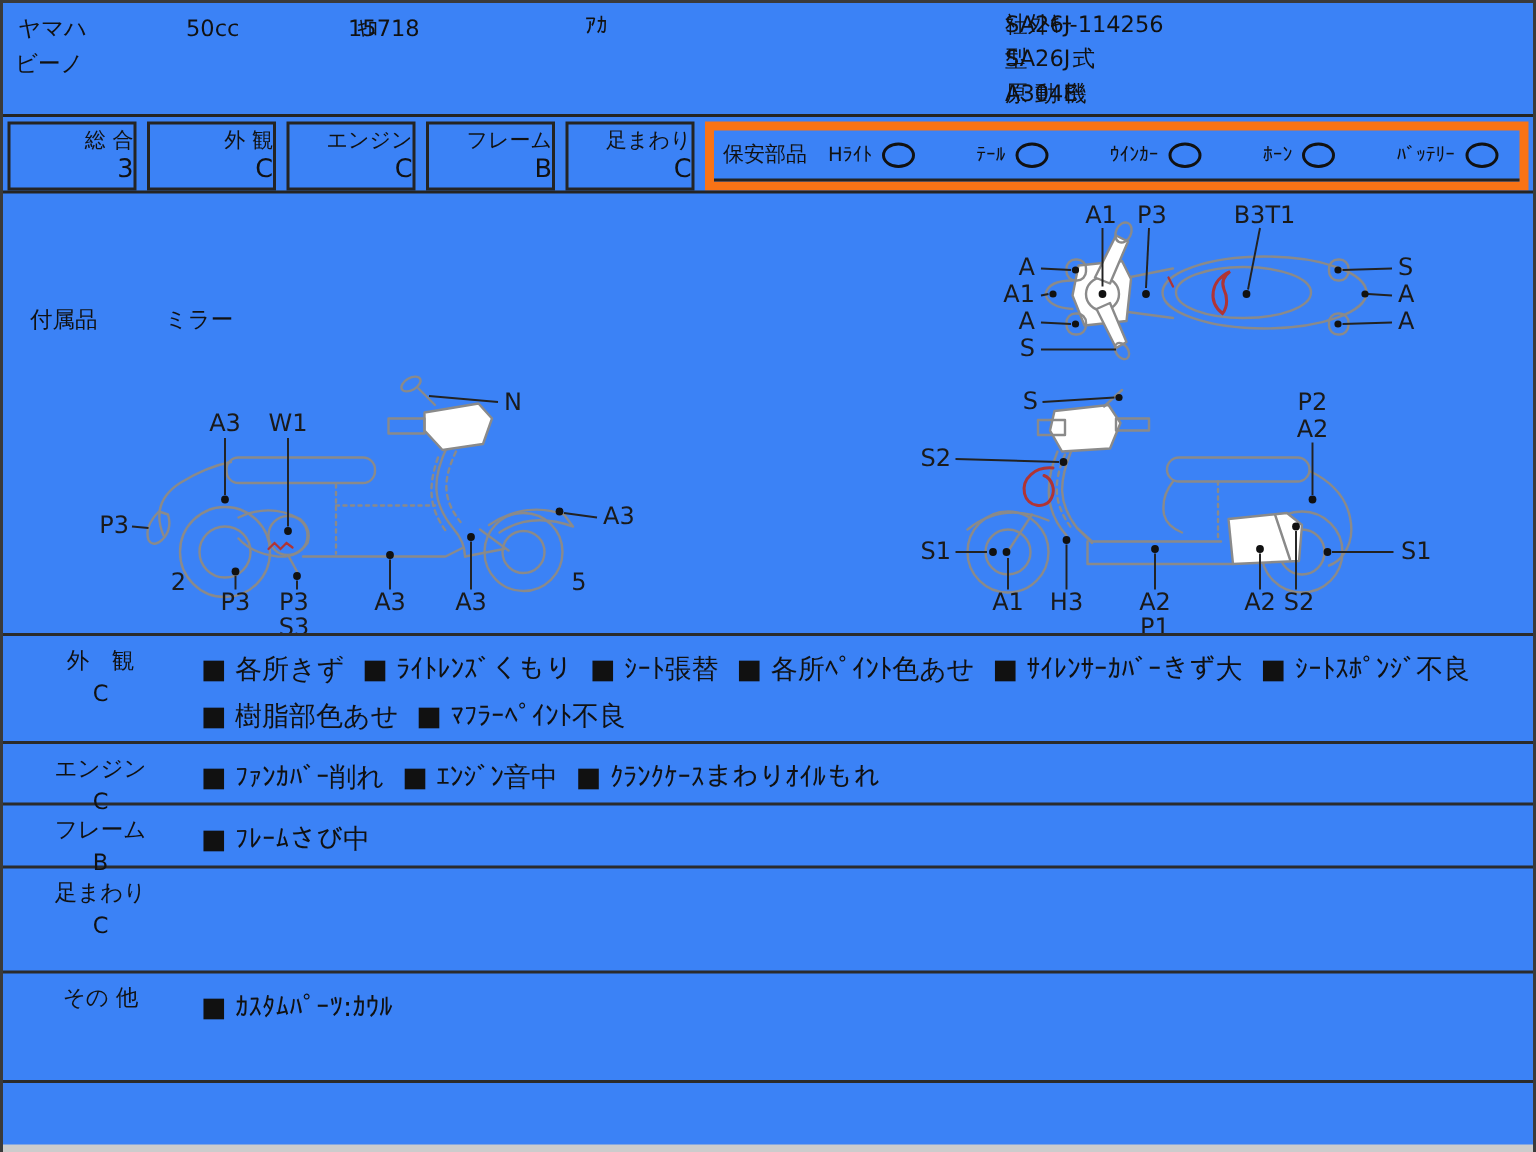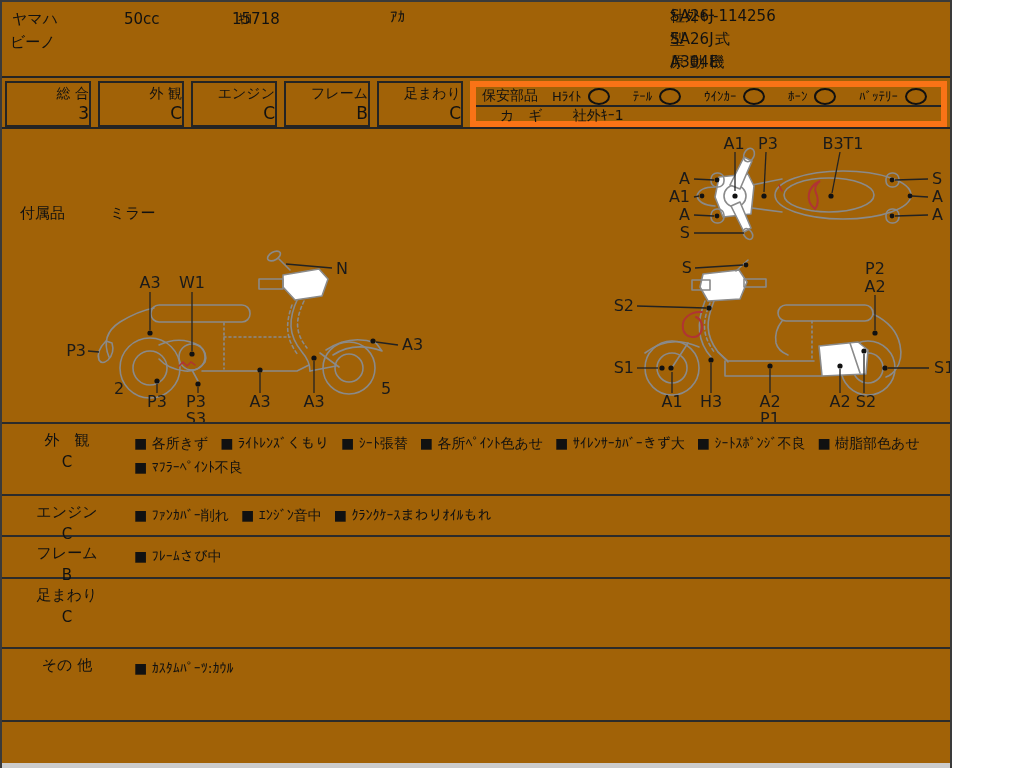--- a/index.html
+++ b/index.html
@@ -1,18 +1,18 @@
 <!DOCTYPE html>
 <html><head>
 <meta charset="utf-8">
 <style>
   html,body{margin:0;padding:0;background:#fff;}
   .sheet{
-    position:relative;width:952px;height:768px;box-sizing:border-box;
-    background:#a16207;overflow:hidden;
+    position:relative;width:1024px;height:768px;box-sizing:border-box;
+    background:#3b82f6;overflow:hidden;
     border-top:2px solid #3a3a3a;border-left:2px solid #3a3a3a;border-right:2px solid #3a3a3a;
     font-family:"DejaVu Sans","Liberation Sans",sans-serif;color:#111;
   }
   
   .header{position:absolute;top:0;left:0;right:0;height:74px;border-bottom:2px solid #242424;}
   .header span{position:absolute;font-size:15px;white-space:nowrap;}
   .h-maker{top:8px;left:10px;}
   .h-model{top:31px;left:8px;font-size:16px;}
   .h-cc{top:8px;left:122px;}
   .h-km{top:8px;left:230px;text-align:right;}
@@ -39,21 +39,21 @@
   
   .accessories{position:absolute;top:202px;left:18px;font-size:15px;}
   .accessories .acc-value{margin-left:40px;}
   #diagram-svg{position:absolute;top:127px;left:0;}
   #diagram-svg text{font-family:"DejaVu Sans","Liberation Sans",sans-serif;font-size:16px;fill:#1a1a1a;dominant-baseline:middle;}
   
   .comments{position:absolute;top:420px;left:0;right:0;}
   .c-row{box-sizing:border-box;border-top:2px solid #2b2b2b;display:flex;}
   .c-label{width:130px;text-align:center;padding-top:7px;font-size:15px;flex-shrink:0;}
   .c-grade{margin-top:3px;font-size:15px;}
-  .c-content{flex:1;padding:8px 14px 0 2px;font-size:14px;line-height:1.7;}
+  .c-content{flex:1;padding:8px 14px 0 2px;font-size:18px;line-height:1.7;}
   .defect{display:inline-block;margin-right:12px;white-space:nowrap;}
   .empty-row{position:absolute;top:718px;left:0;right:0;height:43px;border-top:2px solid #2b2b2b;}
   .bottom-strip{position:absolute;top:761px;left:0;right:0;height:7px;background:#cccccc;}
 </style>
 </head>
 <body>
 
 <div class="sheet">
 
   <div class="header">
@@ -117,24 +117,20 @@
             </span>
             <span class="sp-item">
               <span>ﾎｰﾝ</span>
               <span class="ellipse"></span>
             </span>
             <span class="sp-item">
               <span>ﾊﾞｯﾃﾘｰ</span>
               <span class="ellipse"></span>
             </span>
           </span>
-      </div>
-      <div class="safety-row2">
-        <span class="safety-key-label">カ　ギ</span>
-        <span class="safety-key-value">社外ｷｰ1</span>
       </div>
     </div>
   </div>
   <div class="ratings-sep"></div>
 
   <div class="accessories">
     <span>付属品</span>
     <span class="acc-value">ミラー</span>
   </div>
 

